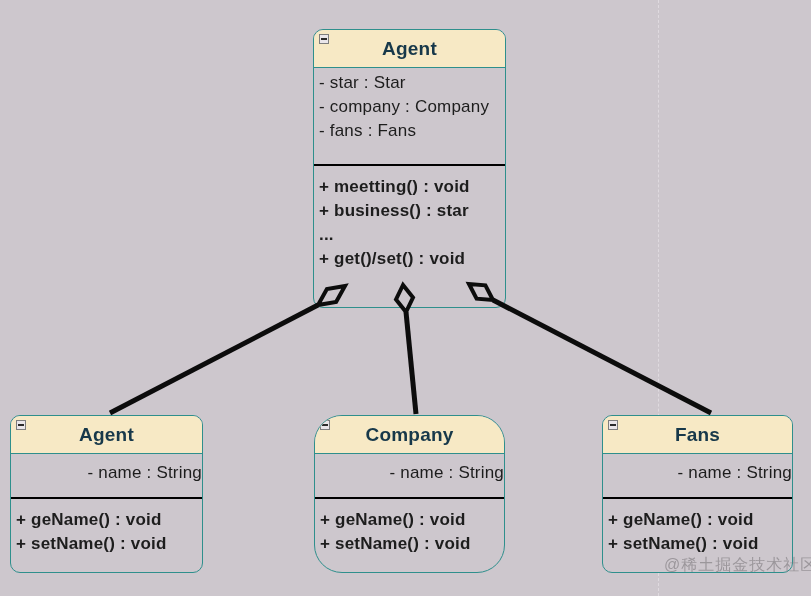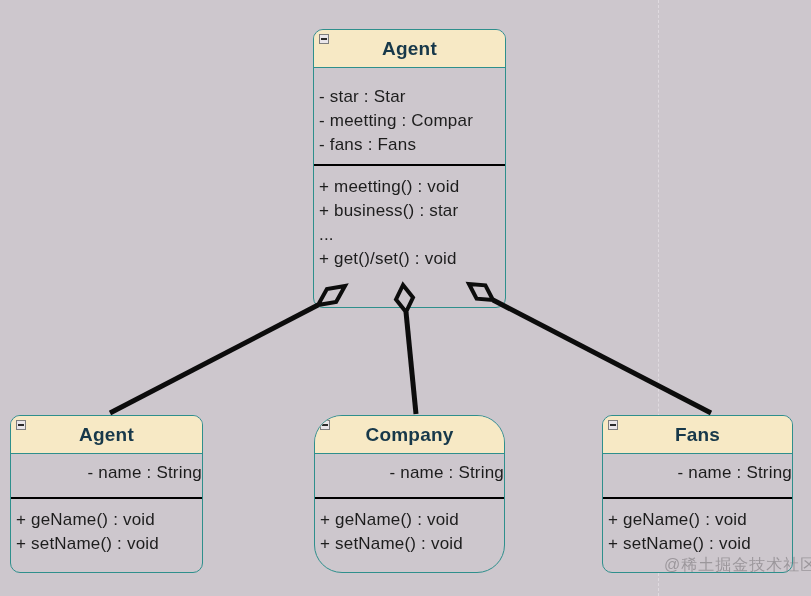--- a/index.html
+++ b/index.html
@@ -41,26 +41,27 @@
     position:absolute;left:5px;top:4px;width:10px;height:10px;
     background:#EAE6EA;border:1px solid #7D7D7D;box-sizing:border-box;
     display:flex;align-items:center;justify-content:center;
   }
   .expander .minus{width:6px;height:2px;background:#2b2b2b;}
 
   .member{
     font-size:17px;line-height:24px;color:#1D1D1D;
     letter-spacing:.2px;white-space:nowrap;
   }
-  .uml-attrs{box-sizing:border-box;padding:17px 0 0 5px;}
+  .uml-attrs{box-sizing:border-box;padding:3px 0 0 5px;}
   #box-agent .uml-attrs{height:96px;}
   .small .uml-attrs{height:43px;padding-top:7px;text-align:right;}
   .uml-methods{
     box-sizing:border-box;border-top:2px solid #000;
     padding:9px 0 0 5px;
+    font-weight:bold;
   }
   .small .uml-methods{}
 
   .watermark{
     position:absolute;left:636px;top:555px;z-index:5;
     font-size:16px;color:#7E7A7E;opacity:.62;letter-spacing:1px;
     white-space:nowrap;
     margin-left:28px;
   }
 </style>
@@ -91,21 +92,21 @@
 
   <div class="uml-class" id="box-agent">
     <div class="uml-header">
       <span class="expander">
           <span class="minus"></span>
         </span>
       <span class="uml-title">Agent</span>
     </div>
     <div class="uml-attrs">
       <div class="member">- star : Star</div>
-      <div class="member">- meetting : Compar</div>
+      <div class="member">- company : Company</div>
       <div class="member">- fans : Fans</div>
     </div>
     <div class="uml-methods">
       <div class="member">+ meetting() : void</div>
       <div class="member">+ business() : star</div>
       <div class="member">...</div>
       <div class="member">+ get()/set() : void</div>
     </div>
   </div>
 

